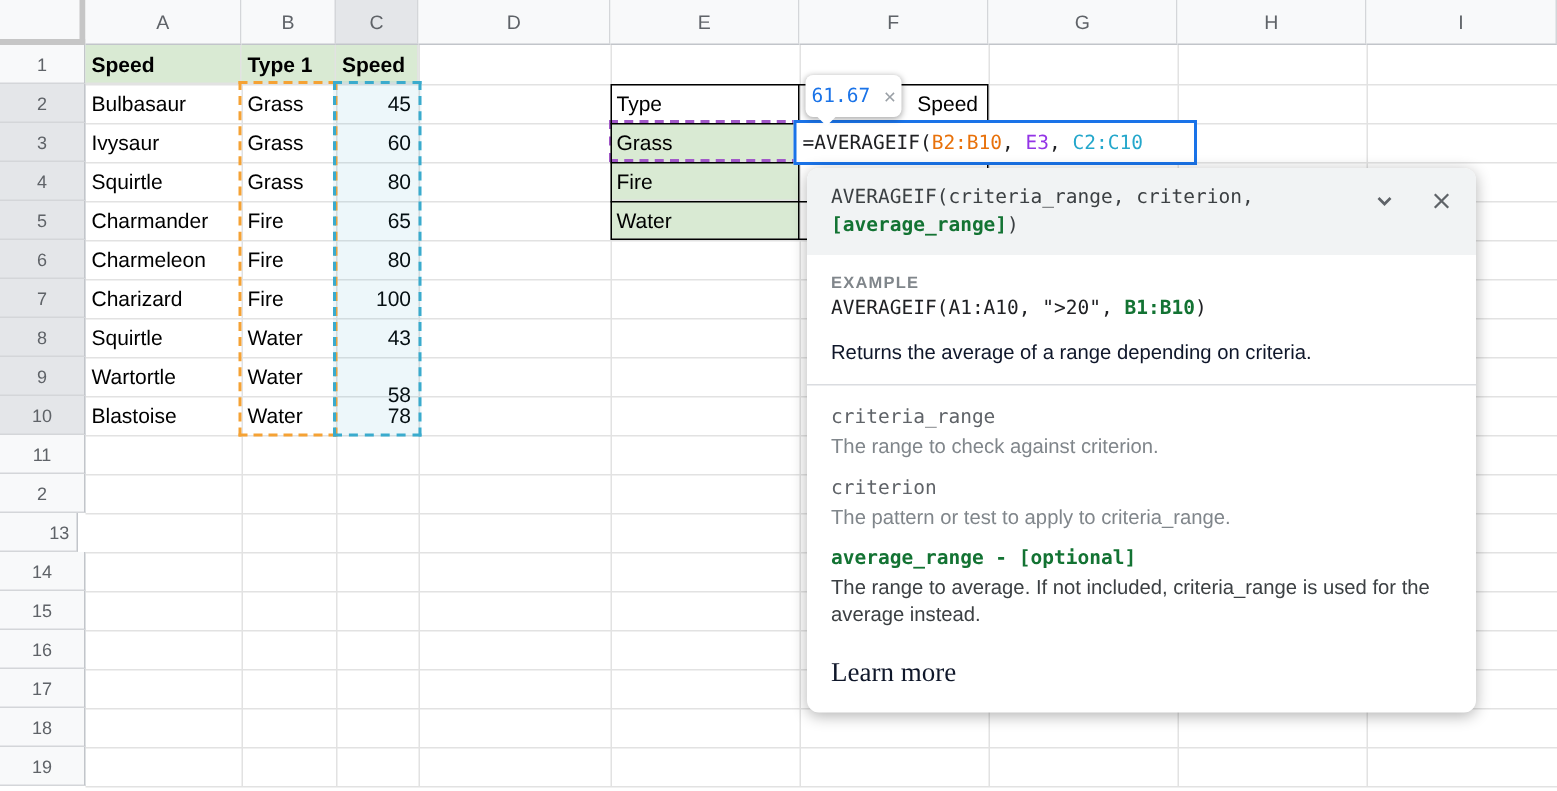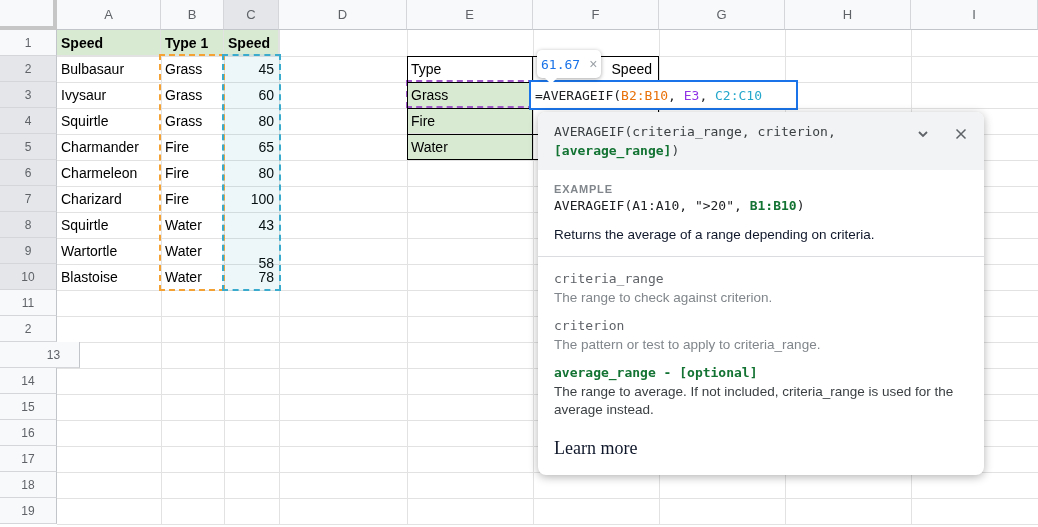--- a/index.html
+++ b/index.html
@@ -133,21 +133,21 @@
     <div class="rowhead hl" style="left: 0px; top: 82px; width: 57px; height: 26px;">3</div>
     <div class="rowhead hl" style="left: 0px; top: 108px; width: 57px; height: 26px;">4</div>
     <div class="rowhead hl" style="left: 0px; top: 134px; width: 57px; height: 26px;">5</div>
     <div class="rowhead hl" style="left: 0px; top: 160px; width: 57px; height: 26px;">6</div>
     <div class="rowhead hl" style="left: 0px; top: 186px; width: 57px; height: 26px;">7</div>
     <div class="rowhead hl" style="left: 0px; top: 212px; width: 57px; height: 26px;">8</div>
     <div class="rowhead hl" style="left: 0px; top: 238px; width: 57px; height: 26px;">9</div>
     <div class="rowhead hl" style="left: 0px; top: 264px; width: 57px; height: 26px;">10</div>
     <div class="rowhead" style="left: 0px; top: 290px; width: 57px; height: 26px;">11</div>
     <div class="rowhead" style="left: 0px; top: 316px; width: 57px; height: 26px;">2</div>
-    <div class="rowhead" style="left: 0px; top: 342px; width: 80px; height: 26px; padding-left: 28px;">13</div>
+    <div class="rowhead" style="left: 0px; top: 342px; width: 52px; height: 26px; padding-left: 28px;">13</div>
     <div class="rowhead" style="left: 0px; top: 368px; width: 57px; height: 26px;">14</div>
     <div class="rowhead" style="left: 0px; top: 394px; width: 57px; height: 26px;">15</div>
     <div class="rowhead" style="left: 0px; top: 420px; width: 57px; height: 26px;">16</div>
     <div class="rowhead" style="left: 0px; top: 446px; width: 57px; height: 26px;">17</div>
     <div class="rowhead" style="left: 0px; top: 472px; width: 57px; height: 26px;">18</div>
     <div class="rowhead" style="left: 0px; top: 498px; width: 57px; height: 26px;">19</div>
     <div class="vline" style="left: 161px; top: 30px; width: 1px; height: 494px;"></div>
     <div class="vline" style="left: 224px; top: 30px; width: 1px; height: 494px;"></div>
     <div class="vline" style="left: 279px; top: 30px; width: 1px; height: 494px;"></div>
     <div class="vline" style="left: 407px; top: 30px; width: 1px; height: 494px;"></div>

